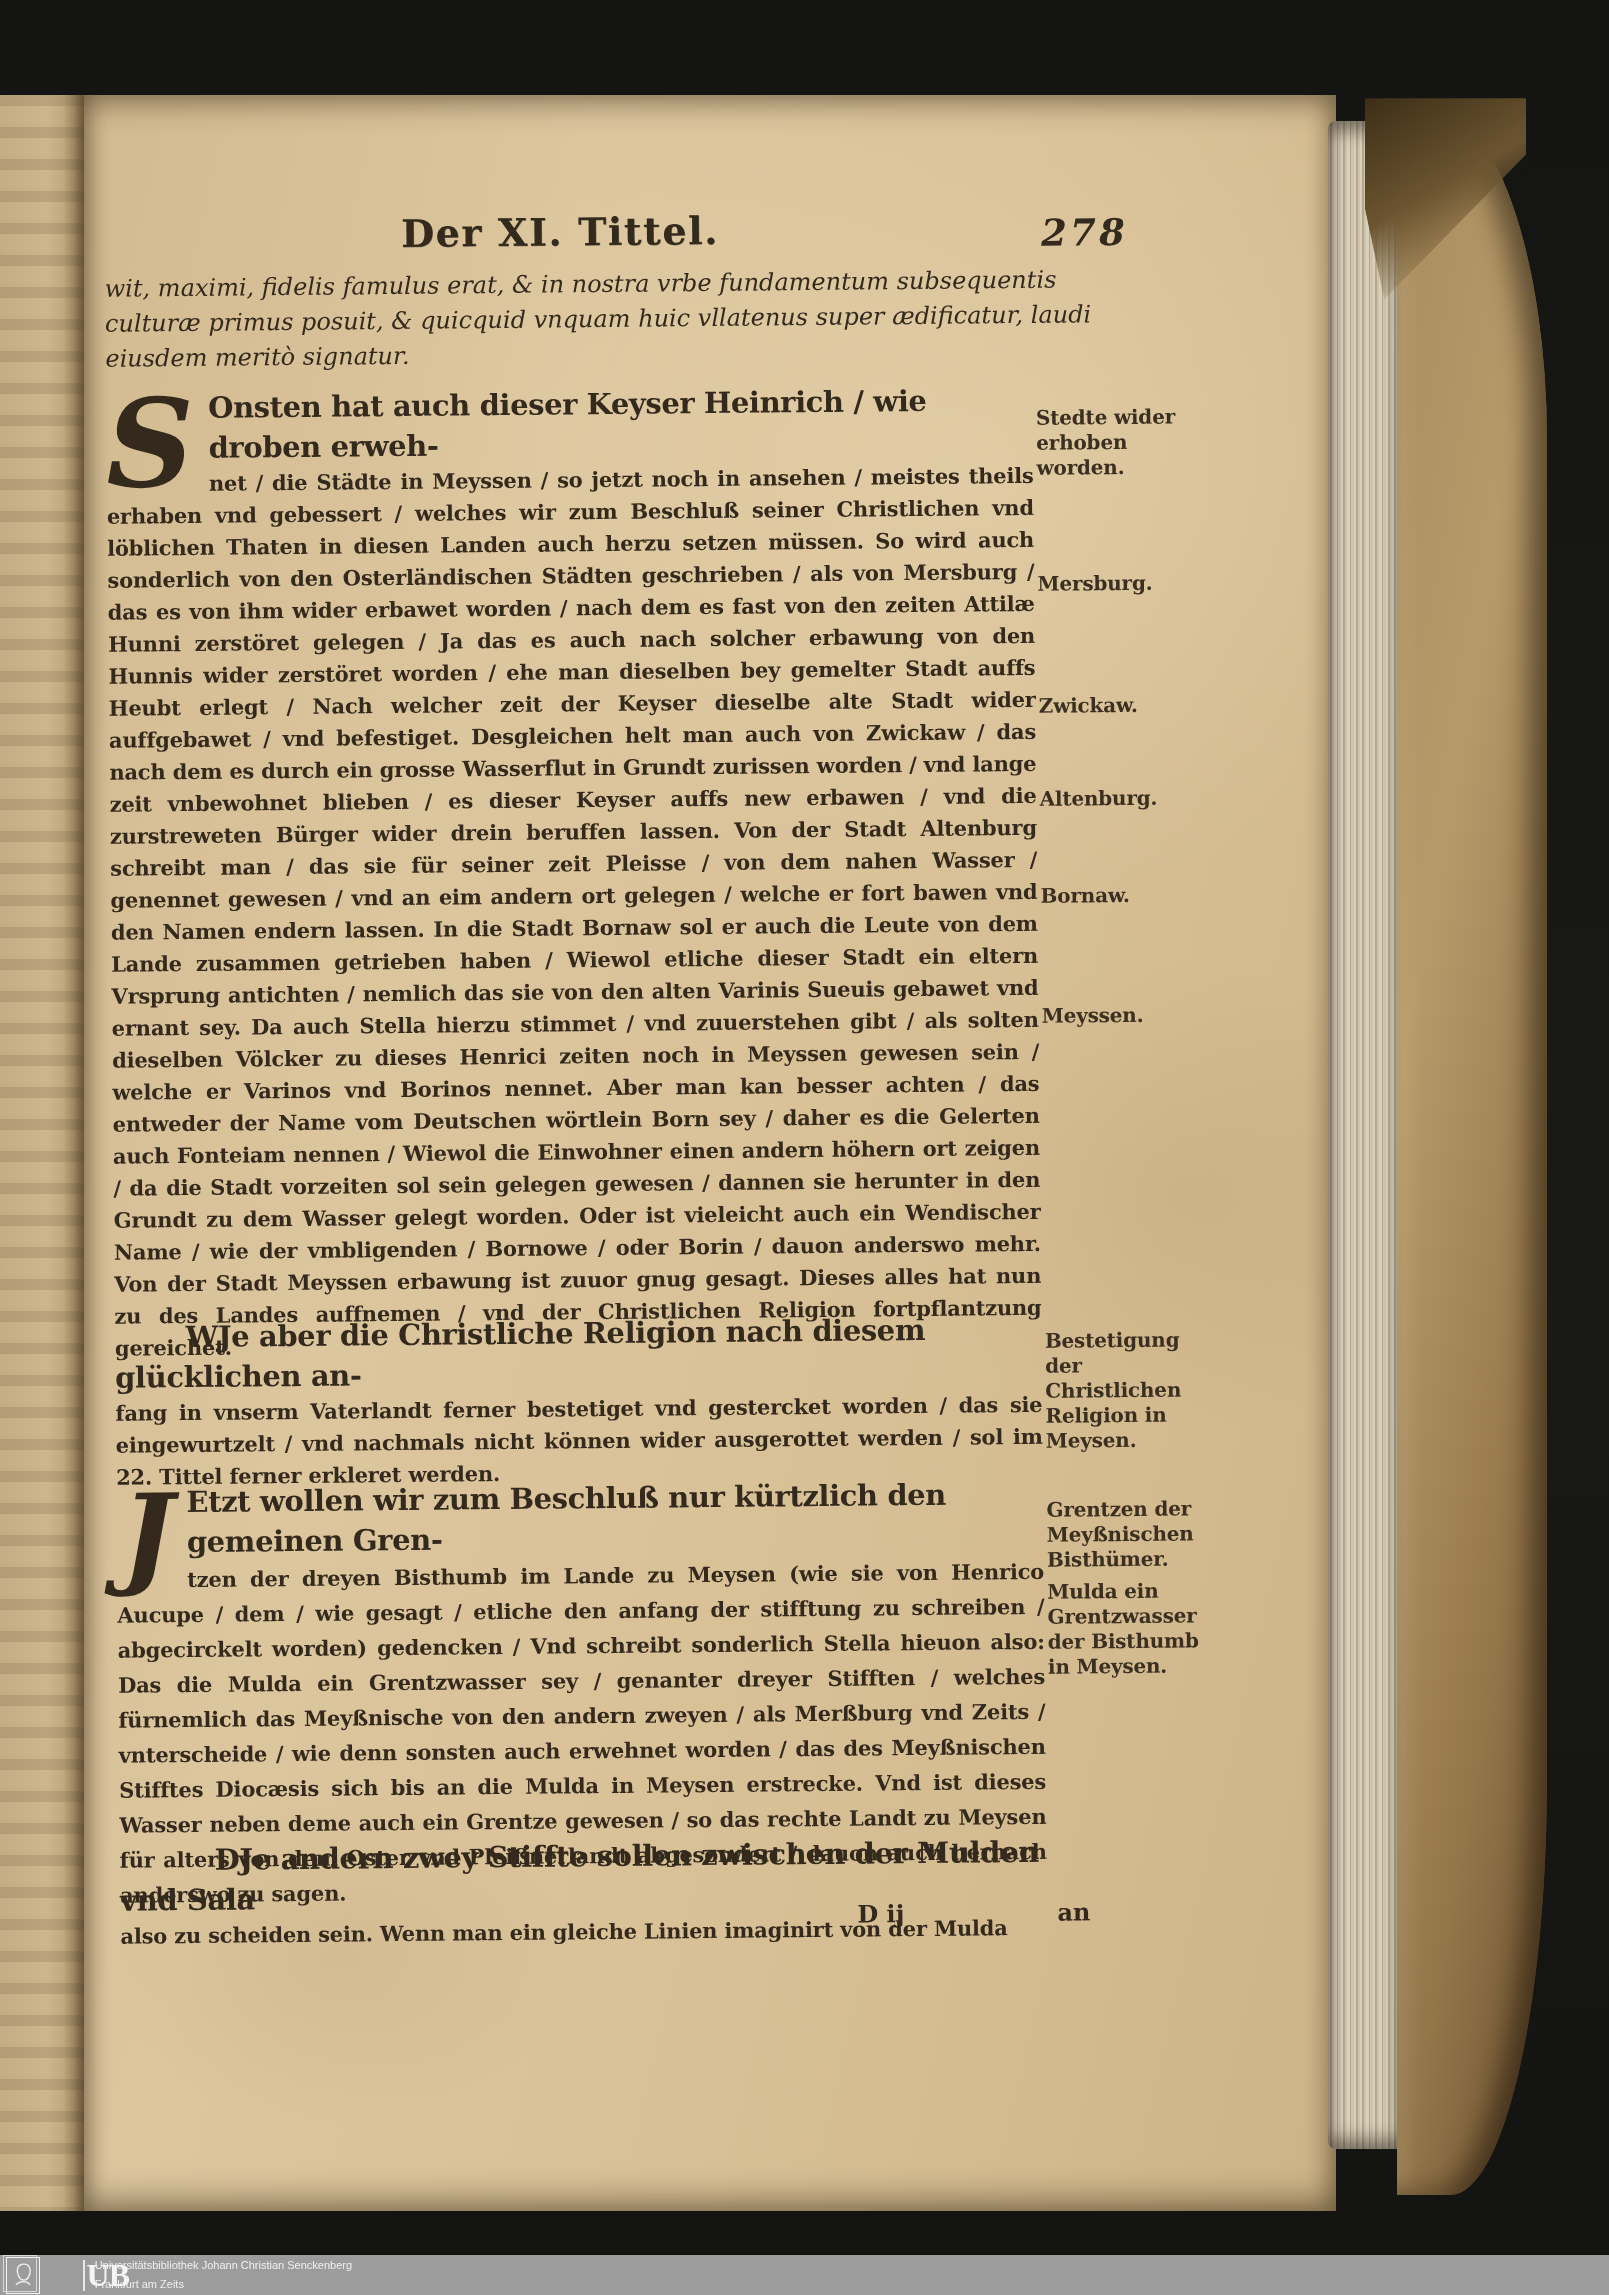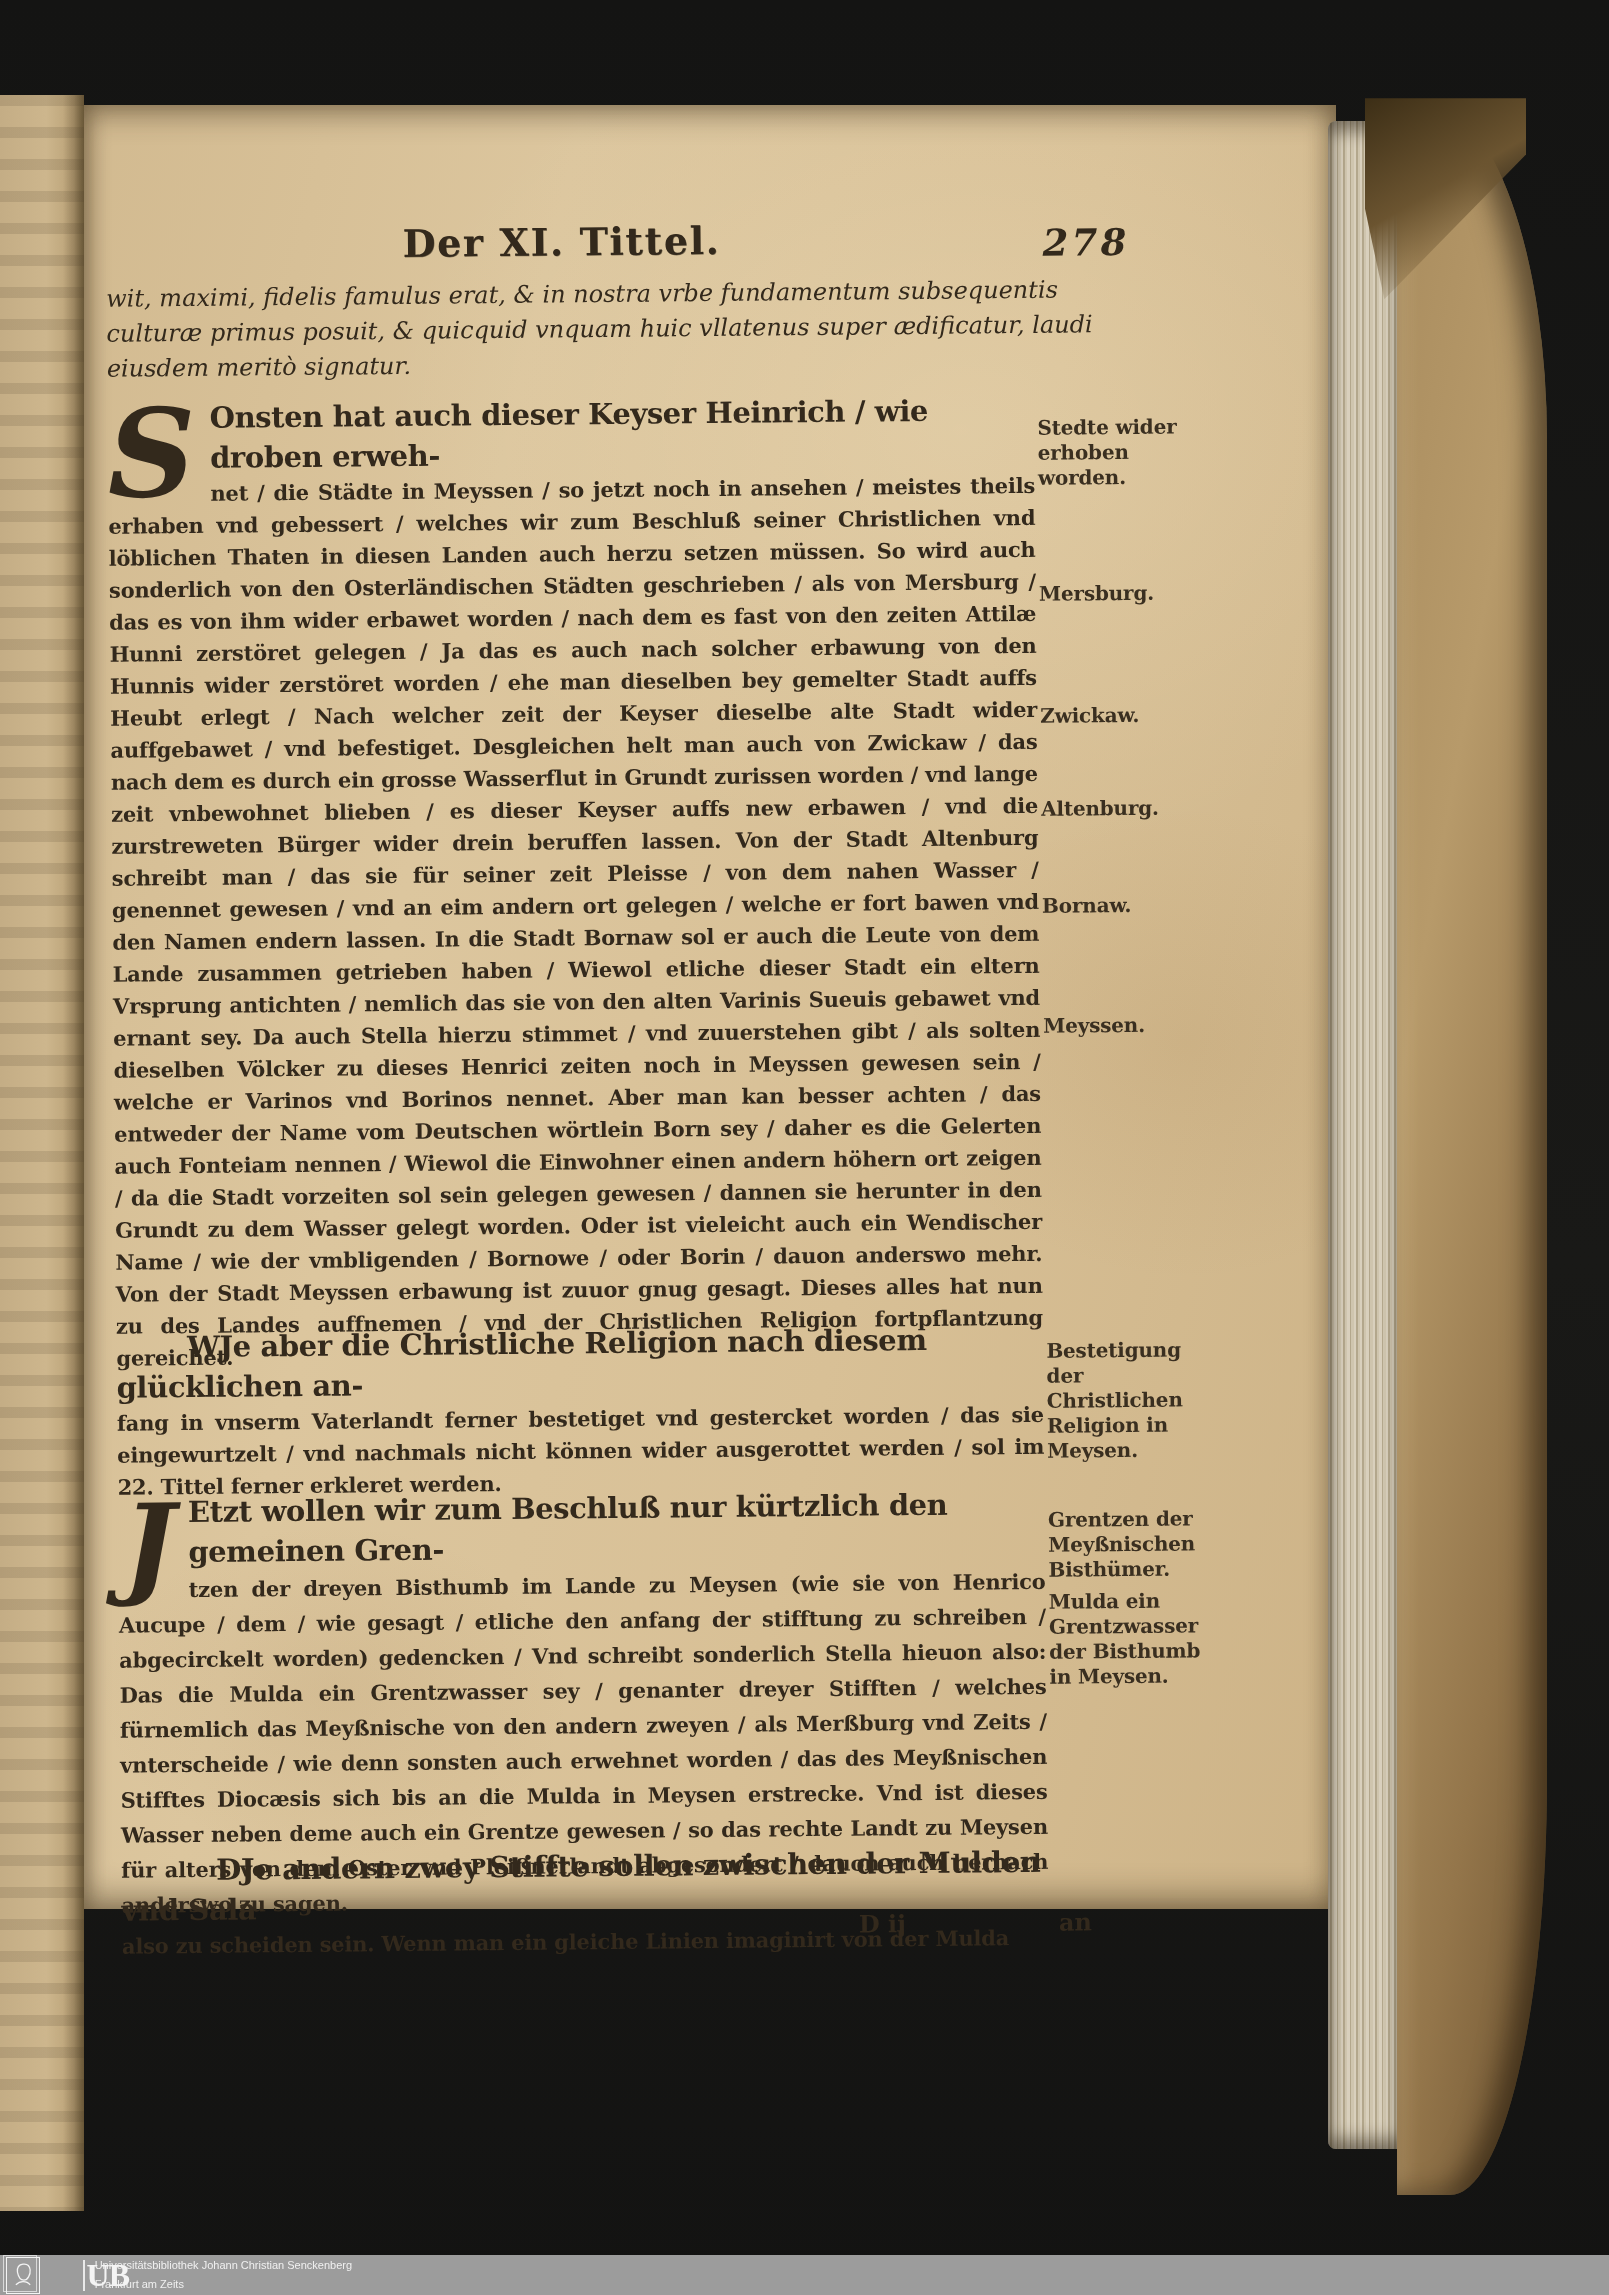--- a/index.html
+++ b/index.html
@@ -10,21 +10,21 @@
   
   .prev-page{position:absolute;left:0;top:95px;width:84px;height:2116px;
      background:
        repeating-linear-gradient(180deg, rgba(96,80,56,.18) 0 11.3px, rgba(96,80,56,0) 11.3px 32px),
        linear-gradient(90deg,#c4ad85 0%,#cdb68d 55%,#b9a176 88%,#8d7950 100%);
      filter:blur(0.3px);}
   .prev-page::after{content:"";position:absolute;right:0;top:0;bottom:0;width:21px;
      background:linear-gradient(90deg,rgba(0,0,0,0) 0%,rgba(60,45,25,.45) 100%);}
 
   
-  .page{position:absolute;left:84px;top:105px;width:1252px;height:1804px;
+  .page{position:absolute;left:84px;top:95px;width:1252px;height:2116px;
      background:
        radial-gradient(966px 724px at 70% 18%, rgba(255,244,214,.20), rgba(0,0,0,0) 60%),
        radial-gradient(402px 338px at 88% 52%, rgba(151,112,60,.12), rgba(0,0,0,0) 70%),
        radial-gradient(338px 241px at 20% 88%, rgba(140,105,60,.10), rgba(0,0,0,0) 70%),
        linear-gradient(103deg,#d2ba90 0%,#dcc69e 30%,#d8c096 62%,#cdb387 100%);
      box-shadow:inset 0 14.5px 24px rgba(40,28,12,.25), inset 0 -17.7px 27px rgba(40,28,12,.28),
                 inset -11.3px 0 21px rgba(70,50,24,.22), inset 8px 0 14.5px rgba(70,50,24,.15);}
   .page-inner{position:absolute;inset:0;transform:rotate(-0.55deg);color:#33291c;}
 
   

